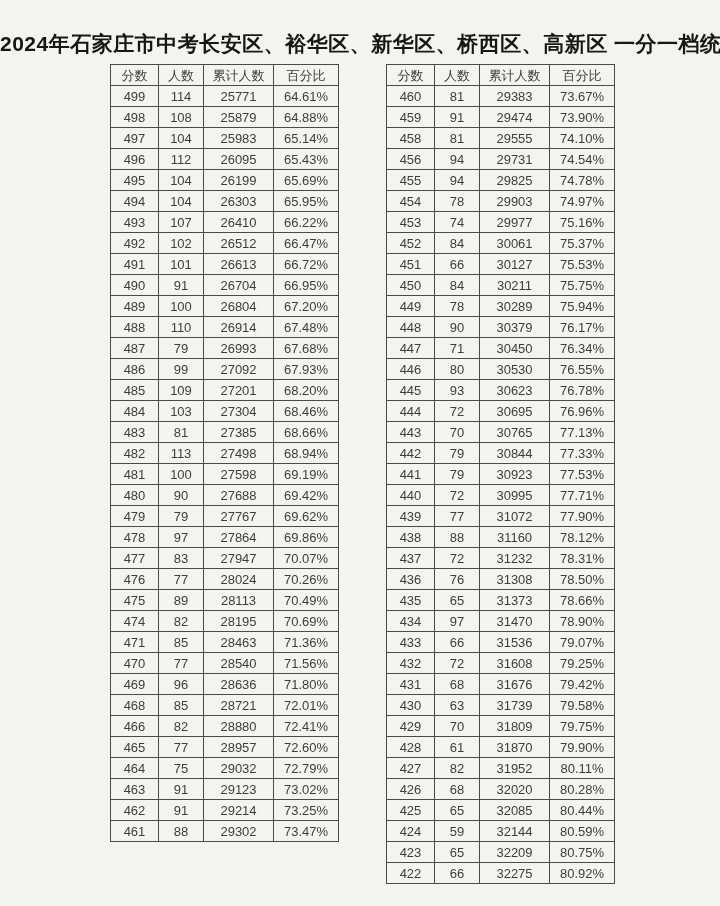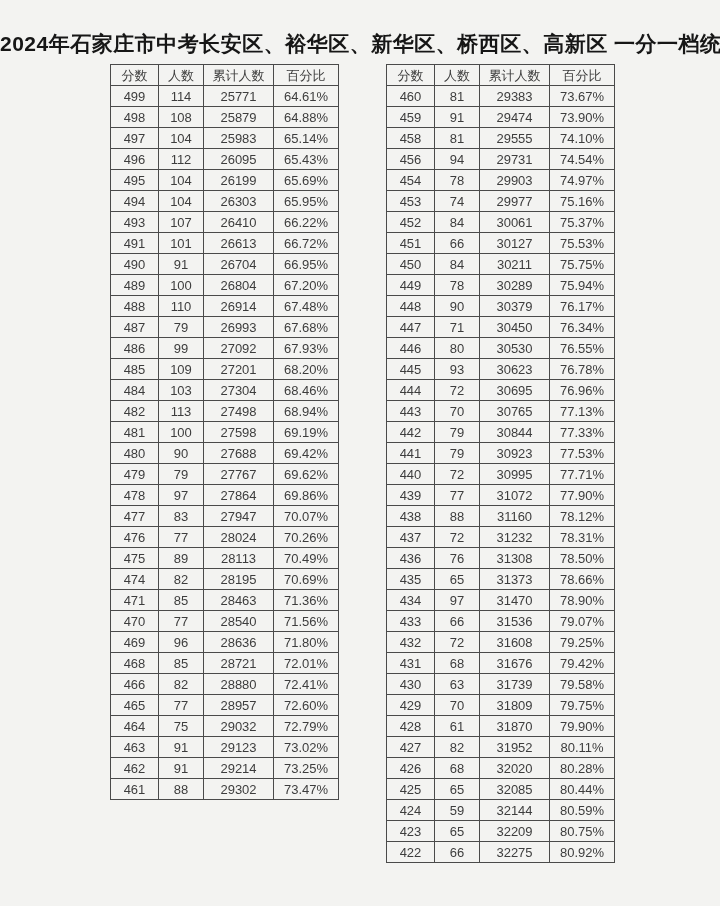--- a/index.html
+++ b/index.html
@@ -124,20 +124,26 @@
             <td>26303</td>
             <td>65.95%</td>
           </tr>
           <tr>
             <td>493</td>
             <td>107</td>
             <td>26410</td>
             <td>66.22%</td>
           </tr>
           <tr>
+            <td>492</td>
+            <td>102</td>
+            <td>26512</td>
+            <td>66.47%</td>
+          </tr>
+          <tr>
             <td>491</td>
             <td>101</td>
             <td>26613</td>
             <td>66.72%</td>
           </tr>
           <tr>
             <td>490</td>
             <td>91</td>
             <td>26704</td>
             <td>66.95%</td>
@@ -170,20 +176,26 @@
             <td>485</td>
             <td>109</td>
             <td>27201</td>
             <td>68.20%</td>
           </tr>
           <tr>
             <td>484</td>
             <td>103</td>
             <td>27304</td>
             <td>68.46%</td>
+          </tr>
+          <tr>
+            <td>483</td>
+            <td>81</td>
+            <td>27385</td>
+            <td>68.66%</td>
           </tr>
           <tr>
             <td>482</td>
             <td>113</td>
             <td>27498</td>
             <td>68.94%</td>
           </tr>
           <tr>
             <td>481</td>
             <td>100</td>
@@ -329,20 +341,26 @@
             <td>29555</td>
             <td>74.10%</td>
           </tr>
           <tr>
             <td>456</td>
             <td>94</td>
             <td>29731</td>
             <td>74.54%</td>
           </tr>
           <tr>
+            <td>455</td>
+            <td>94</td>
+            <td>29825</td>
+            <td>74.78%</td>
+          </tr>
+          <tr>
             <td>454</td>
             <td>78</td>
             <td>29903</td>
             <td>74.97%</td>
           </tr>
           <tr>
             <td>453</td>
             <td>74</td>
             <td>29977</td>
             <td>75.16%</td>

